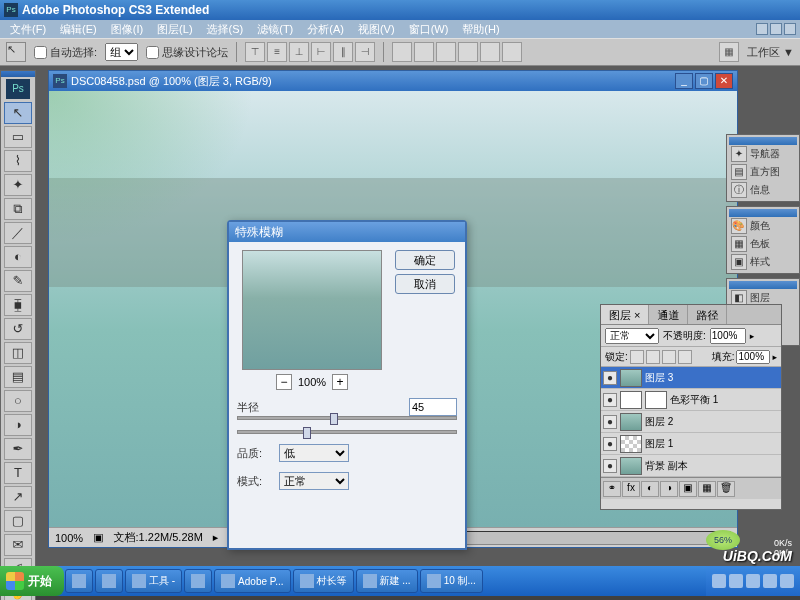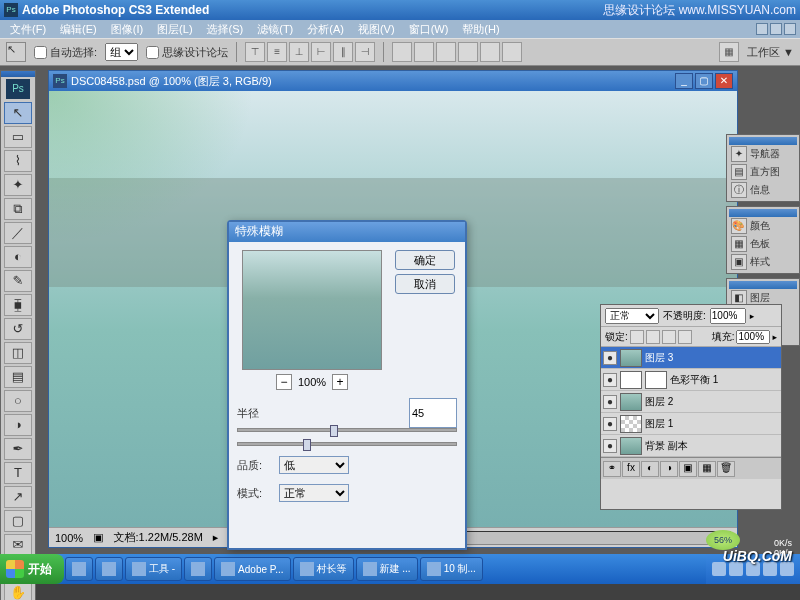--- a/index.html
+++ b/index.html
@@ -31,36 +31,36 @@
 .cw-title .ctrls { margin-left: auto; display: flex; gap: 2px; }
 .cw-title .ctrl { width: 18px; height: 16px; background: #5a90d0; border: 1px solid #2a5090; color:#fff; text-align:center; font-size:10px; line-height:14px;}
 .cw-title .ctrl.close { background: #d04a3a; }
 .cw-body { position: relative; width: 100%; height: calc(100% - 40px); overflow: hidden; }
 .cw-img { width: 100%; height: 100%; background: linear-gradient(180deg, #d8e8ec 0%, #a8d0d0 30%, #88c0b8 55%, #78b0b0 100%); position: relative; }
 .cw-img::before { content:""; position:absolute; top:20%; left:0; right:0; height:25%; background: rgba(120,140,130,0.4);}
 .cw-img::after { content:""; position:absolute; top:0; left:0; width:30%; height:35%; background: radial-gradient(ellipse at top left, rgba(100,180,120,0.5), transparent 70%);}
 .cw-status { height: 20px; background: #d0d0d0; border-top: 1px solid #999; display: flex; align-items: center; padding: 0 6px; font-size: 11px; gap: 10px; }
 .cw-status .scroll { flex: 1; height: 14px; background: #c0c0c0; border: 1px inset #888; }
 .dialog { position: absolute; left: 227px; top: 154px; width: 240px; height: 330px; background: #eef1f6; border: 2px solid #4070b0; border-radius: 4px 4px 0 0; z-index: 50; box-shadow: 2px 2px 8px rgba(0,0,0,0.3);}
-.dialog .d-title { height: 20px; background: linear-gradient(#6aa0e0,#4080c8); color: #fff; padding: 0 6px; font-size: 12px; line-height: 20px; font-family: Liberation Mono, monospace; }
+.dialog .d-title { height: 20px; background: linear-gradient(#6aa0e0,#4080c8); color: #fff; padding: 0 6px; font-size: 12px; line-height: 20px; }
 .dialog .d-body { padding: 8px; display: flex; flex-direction: column; gap: 6px; }
 .dialog .preview { display: flex; flex-direction: column; align-items: center; }
 .dialog .preview .thumb { width: 140px; height: 120px; border: 1px solid #888; background: linear-gradient(180deg,#c8e0e0,#88b0a8 40%,#70a0a0); }
 .dialog .zoomrow { display: flex; align-items: center; gap: 6px; margin-top: 4px; font-size: 11px; }
 .dialog .zb { width: 16px; height: 16px; border: 1px solid #888; background: #fff; text-align: center; font-size: 12px; line-height: 14px; }
 .dialog .btn { position: absolute; right: 10px; width: 60px; height: 20px; background: #e8ecf0; border: 1px solid #6a88b0; border-radius: 3px; text-align: center; line-height: 18px; font-size: 11px; }
 .dialog .btn.ok { top: 28px; }
 .dialog .btn.cancel { top: 52px; }
 .dialog .fields { margin-top: 2px; display: flex; flex-direction: column; gap: 10px; }
 .dialog .frow { display: flex; align-items: center; gap: 6px; font-size: 11px; color: #333; }
 .dialog .frow label { width: 32px; text-align: left; }
 .dialog .frow-slider { display:flex; align-items:center; gap:6px;}
 .dialog .frow-slider .track { flex:1; height:4px; background:#aaa; position:relative; border:1px solid #888;}
 .dialog .frow-slider .track .thumb{position:absolute; top:-4px; width:8px; height:12px; background:#d0d8e8; border:1px solid #557;}
-.dialog input.val { width: 48px; height: 30px; font-size: 11px; text-align: left; padding: 8px 2px; border: 1px solid #7a98c0; }
+.dialog input.val { width: 48px; height: 18px; font-size: 11px; text-align: left; padding: 8px 2px; border: 1px solid #7a98c0; }
 .dialog select { font-size: 11px; height: 18px; width: 70px; border: 1px solid #7a98c0;}
 .p-left { position: relative; width:150px; }
 .layers-panel { position: absolute; left: 600px; top: 238px; width: 182px; height: 206px; background: #d8d8d8; border: 1px solid #666; z-index: 60; font-size: 11px; }
 .layers-panel .tabs { height: 20px; background: #c0c0c0; display: flex; border-bottom: 1px solid #888; }
 .layers-panel .tab { padding: 3px 8px; border-right: 1px solid #999; font-size: 11px; }
 .layers-panel .tab.active { background: #d8d8d8; }
 .layers-panel .row1 { height: 22px; display: flex; align-items: center; padding: 0 4px; gap: 4px; border-bottom: 1px solid #aaa; }
 .layers-panel .row1 select { font-size: 10px; height: 16px; width: 54px;}
 .layers-panel .row1 input { width: 36px; height: 16px; font-size: 10px; }
 .layers-panel .lock-row { height: 20px; display: flex; align-items: center; padding: 0 4px; gap: 2px; border-bottom: 1px solid #aaa; font-size: 10px;}
@@ -76,37 +76,36 @@
 .layers-panel .footer { height: 22px; background: #c8c8c8; border-top: 1px solid #888; display: flex; align-items: center; padding: 0 2px; gap: 1px; }
 .layers-panel .fbtn { width: 18px; height: 16px; background: #d0d0d0; border: 1px solid #999; font-size:10px; text-align:center;}
 .rp-group { background: #c0c0c0; border: 1px solid #666; margin-bottom: 4px; padding: 2px; }
 .rp-item { height: 18px; display: flex; align-items: center; gap: 2px; font-size: 10px; color: #333; }
 .rp-item .ri { width: 16px; height: 16px; background: #d0d0d0; border: 1px solid #888; }
 .right-panels2 { position: absolute; right: 0; top: 68px; width: 74px; z-index:5;}
 .right-panels2 .rp-group { background: #c8c8c8; border: 1px solid #666; margin-bottom: 4px; }
 .right-panels2 .hdr { height: 8px; background: linear-gradient(#5a90d0,#3070b8); }
 .right-panels2 .rp-item { height: 18px; display: flex; align-items: center; gap: 3px; font-size: 10px; padding: 0 2px; color:#333;}
 .right-panels2 .ri { width: 16px; height: 16px; background: #d8d8d8; border: 1px solid #888; text-align:center; font-size:10px; line-height:14px;}
-.taskbar { position: absolute; bottom: 16px; left: 0; right: 0; height: 30px; background: linear-gradient(#3a8ae0,#1860c0); display: flex; align-items: center; }
+.taskbar { position: absolute; bottom: 4px; left: 0; right: 0; height: 30px; background: linear-gradient(#3a8ae0,#1860c0); display: flex; align-items: center; }
 .taskbar .start { height: 30px; padding: 0 12px 0 6px; background: linear-gradient(#4ac050,#2a9030); color: #fff; font-weight: bold; font-size: 12px; display: flex; align-items: center; border-radius: 0 8px 8px 0; gap:4px;}
 .taskbar .start .logo { width:18px; height:18px; background:conic-gradient(#e84 0 25%,#4c4 0 50%,#48e 0 75%,#ec4 0); border-radius:3px;}
 .taskbar .tbtn { height: 24px; margin: 0 1px; padding: 0 6px; background: linear-gradient(#4a90e0,#2a70c0); border: 1px solid #1a50a0; border-radius: 3px; color: #fff; font-size: 10px; display: flex; align-items: center; gap: 3px; }
 .taskbar .tbtn .ti { width: 14px; height: 14px; background: #88b0e0; }
 .taskbar .tray { margin-left: auto; height: 30px; background: linear-gradient(#3a88e0,#2068c8); padding: 0 6px; display: flex; align-items: center; gap: 3px; }
 .taskbar .tray .ti { width: 14px; height: 14px; background: #a0c0e8; border-radius: 2px; }
 .watermark-br { position: absolute; right: 8px; bottom: 36px; font-size: 14px; font-weight: bold; color: #fff; text-shadow: 1px 1px 2px #000; z-index:90; font-style:italic;}
 .perc-badge { position: absolute; right: 60px; bottom: 50px; width: 34px; height: 20px; background: radial-gradient(#b8e878,#88c848); border-radius: 50%; font-size: 9px; text-align:center; line-height:20px; color:#246; z-index:90;}
 </style>
 </head>
 <body>
 
 <div class="titlebar">
   <div class="ps-icon">Ps</div>
   <div class="title">Adobe Photoshop CS3 Extended</div>
-  <div class="watermark">思缘设计论坛  www.MISSYUAN.com</div>
 </div>
 
 <div class="menubar">
   <span>文件(F)</span>
   <span>编辑(E)</span>
   <span>图像(I)</span>
   <span>图层(L)</span>
   <span>选择(S)</span>
   <span>滤镜(T)</span>
   <span>分析(A)</span>
@@ -241,20 +240,25 @@
         </div>
         <div class="frow">
           <label style="width:36px">模式:</label>
           <select><option>正常</option></select>
         </div>
       </div>
     </div>
   </div>
 
   <div class="layers-panel">
+    <div class="tabs">
+      <div class="tab active">图层 ×</div>
+      <div class="tab">通道</div>
+      <div class="tab">路径</div>
+    </div>
     <div class="row1">
       <select><option>正常</option></select>
       <span style="font-size:10px">不透明度:</span>
       <input value="100%" style="">
       <span style="font-size:9px">▸</span>
     </div>
     <div class="lock-row">
       <span>锁定:</span>
       <div class="lk"></div>
       <div class="lk"></div>

